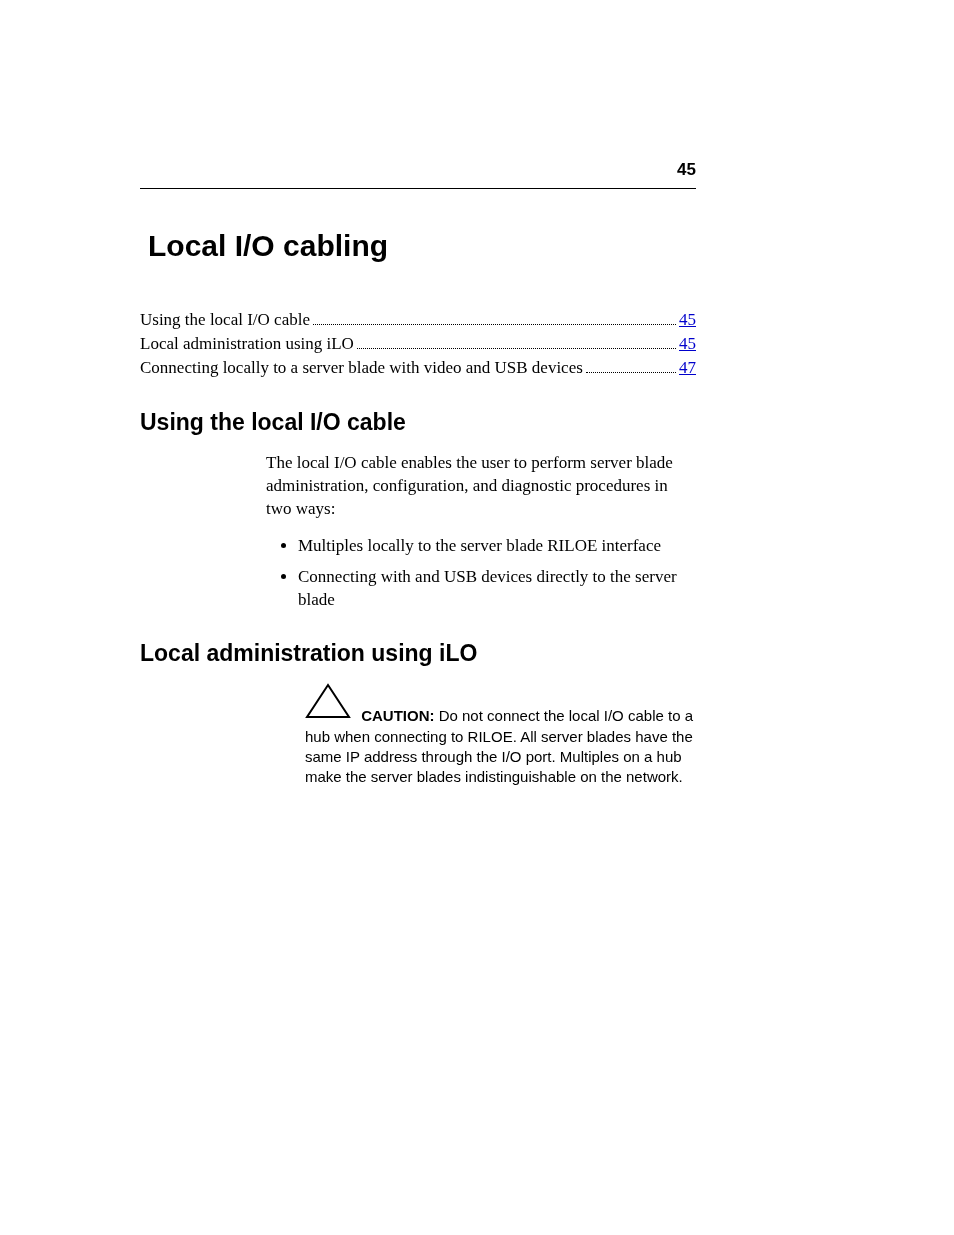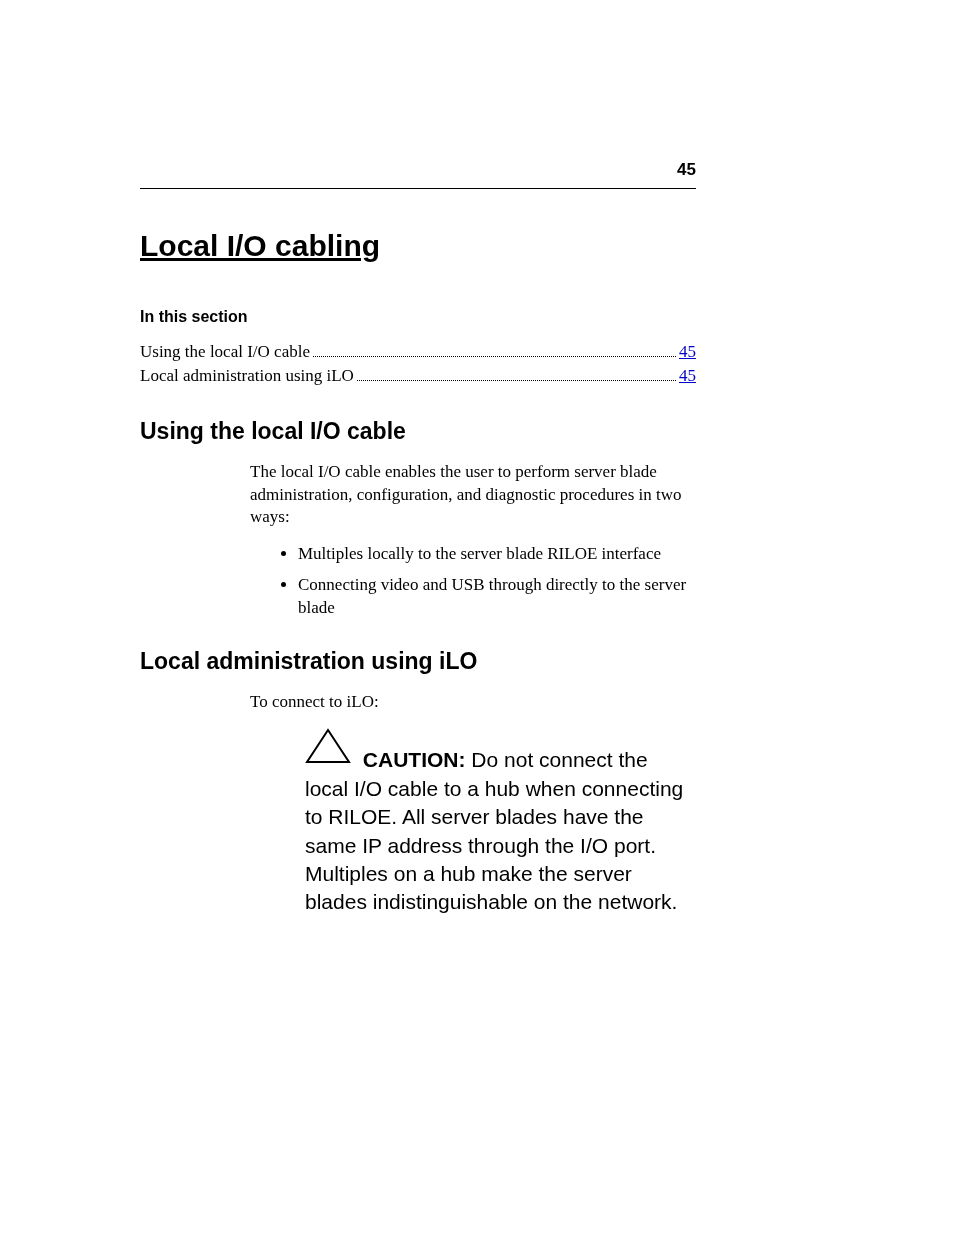--- a/index.html
+++ b/index.html
@@ -27,22 +27,21 @@
   .top-rule {
     border: none;
     border-top: 1.5px solid #000;
     margin-top: 28px;
     margin-bottom: 40px;
   }
   h1.title {
     font-family: Arial, Helvetica, sans-serif;
     font-weight: bold;
     font-size: 30px;
-    margin: 0 0 45px 0;
-    text-decoration: underline;
+    margin: 0 0 45px 8px;
   }
   .in-this-section {
     font-family: Arial, Helvetica, sans-serif;
     font-weight: bold;
     font-size: 16px;
     margin: 0 0 14px 0;
   }
   .toc {
     margin-bottom: 30px;
   }
@@ -71,34 +70,34 @@
     font-weight: bold;
     font-size: 23px;
     margin: 28px 0 16px 0;
   }
   .body-block {
     margin-left: 110px;
     font-size: 17px;
     line-height: 1.35;
   }
   .body-block p {
-    margin: 0 0 14px 0;
+    margin: 0 0 14px 16px;
   }
   ul.bullets {
     list-style: disc;
     padding-left: 24px;
     margin: 0 0 14px 24px;
   }
   ul.bullets li {
     margin-bottom: 8px;
   }
   .caution-block {
     margin-left: 55px;
     font-family: Arial, Helvetica, sans-serif;
-    font-size: 21px;
+    font-size: 15px;
     line-height: 1.35;
   }
   .caution-icon {
     display: inline-block;
     vertical-align: text-bottom;
     margin-right: 6px;
   }
   .caution-label {
     font-weight: bold;
   }
@@ -107,49 +106,52 @@
 <body>
 
 <div class="page">
 
   <div class="page-number">45</div>
 
   <hr class="top-rule">
 
   <h1 class="title">Local I/O cabling</h1>
 
-  <div class="in-this-section">In this section</div>
 
   <div class="toc">
     <div class="toc-row">
       <span class="toc-label">Using the local I/O cable</span>
       <span class="toc-dots"></span>
       <a href="#" class="toc-page">45</a>
     </div>
     <div class="toc-row">
       <span class="toc-label">Local administration using iLO</span>
       <span class="toc-dots"></span>
       <a href="#" class="toc-page">45</a>
     </div>
+    <div class="toc-row">
+      <span class="toc-label">Connecting locally to a server blade with video and USB devices</span>
+      <span class="toc-dots"></span>
+      <a href="#" class="toc-page">47</a>
+    </div>
   </div>
 
   <h2 class="section">Using the local I/O cable</h2>
 
   <div class="body-block">
     <p>The local I/O cable enables the user to perform server blade administration, configuration, and diagnostic procedures in two ways:</p>
     <ul class="bullets">
       <li>Multiples locally to the server blade RILOE interface</li>
-      <li>Connecting video and USB through directly to the server blade</li>
+      <li>Connecting with and USB devices directly to the server blade</li>
     </ul>
   </div>
 
   <h2 class="section">Local administration using iLO</h2>
 
   <div class="body-block">
-    <p>To connect to iLO:</p>
 
     <div class="caution-block">
       <span class="caution-icon">
         <svg width="46" height="36" viewBox="0 0 46 36">
           <polygon points="23,2 44,34 2,34" fill="none" stroke="#000" stroke-width="2"></polygon>
         </svg>
       </span>
       <span class="caution-label">CAUTION:</span>
       <span> </span><span>Do not connect the local I/O cable to a hub when connecting to RILOE. All server blades have the same IP address through the I/O port. Multiples on a hub make the server blades indistinguishable on the network.</span>
     </div>

